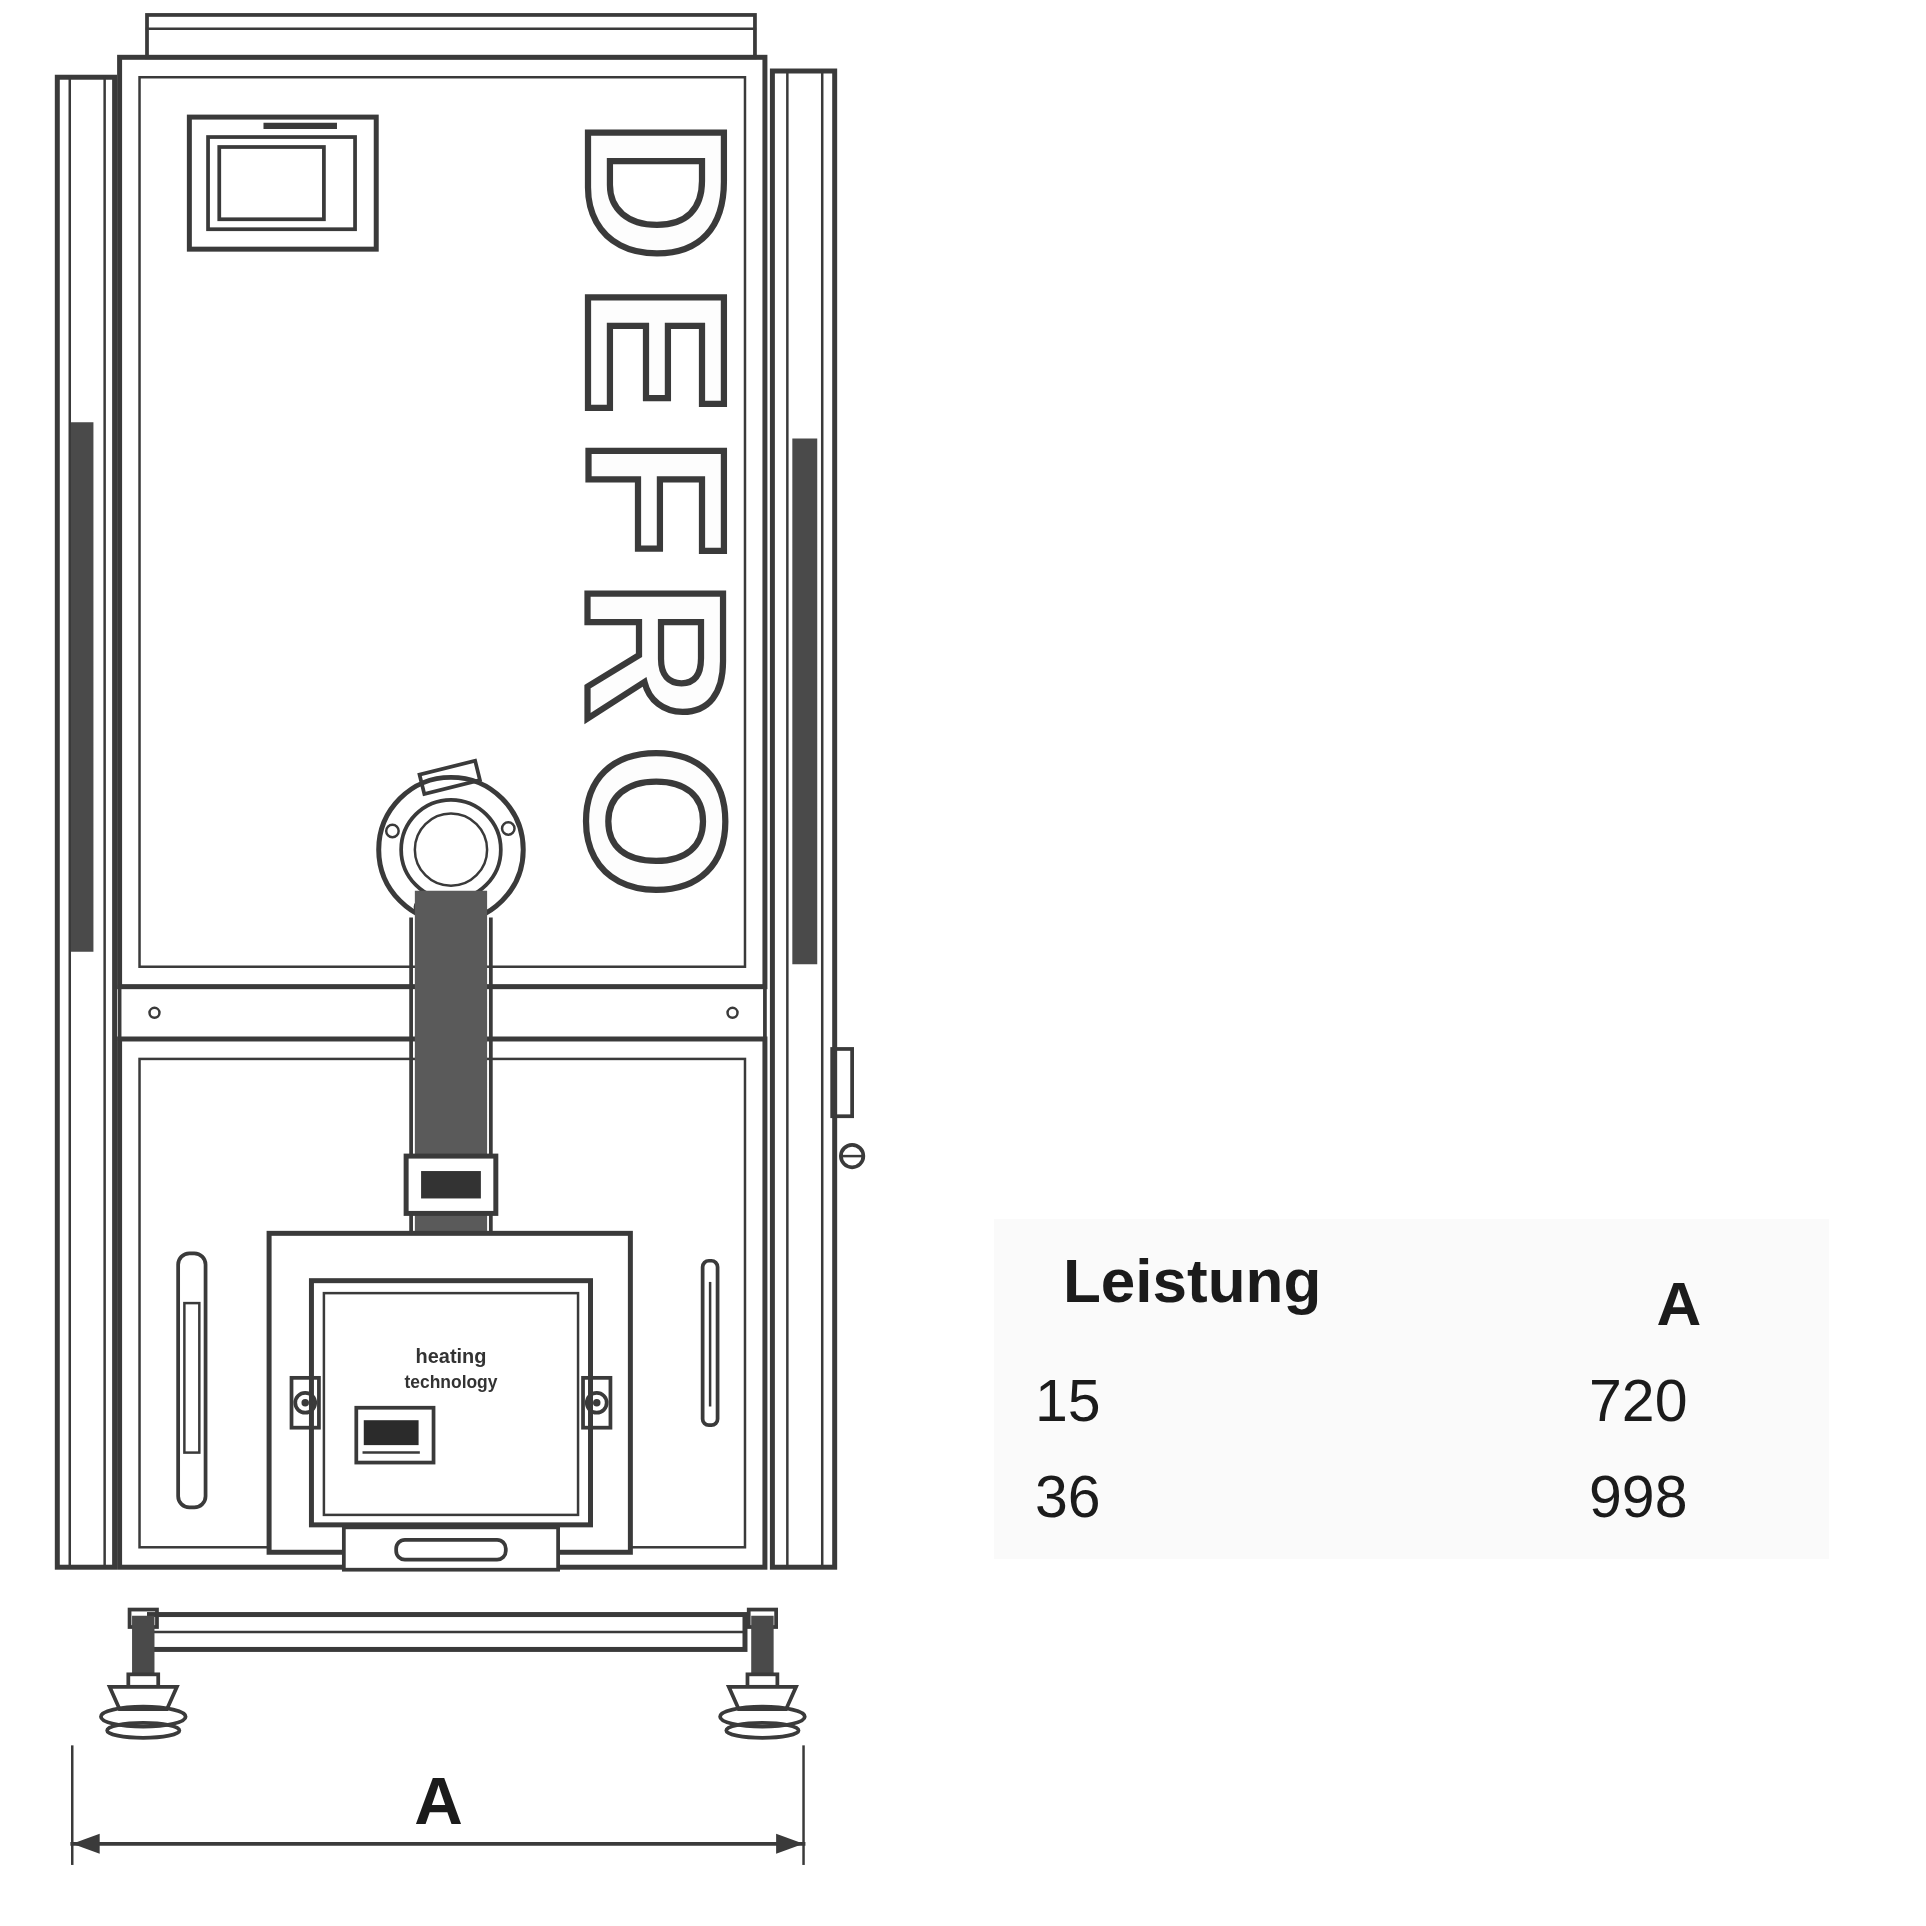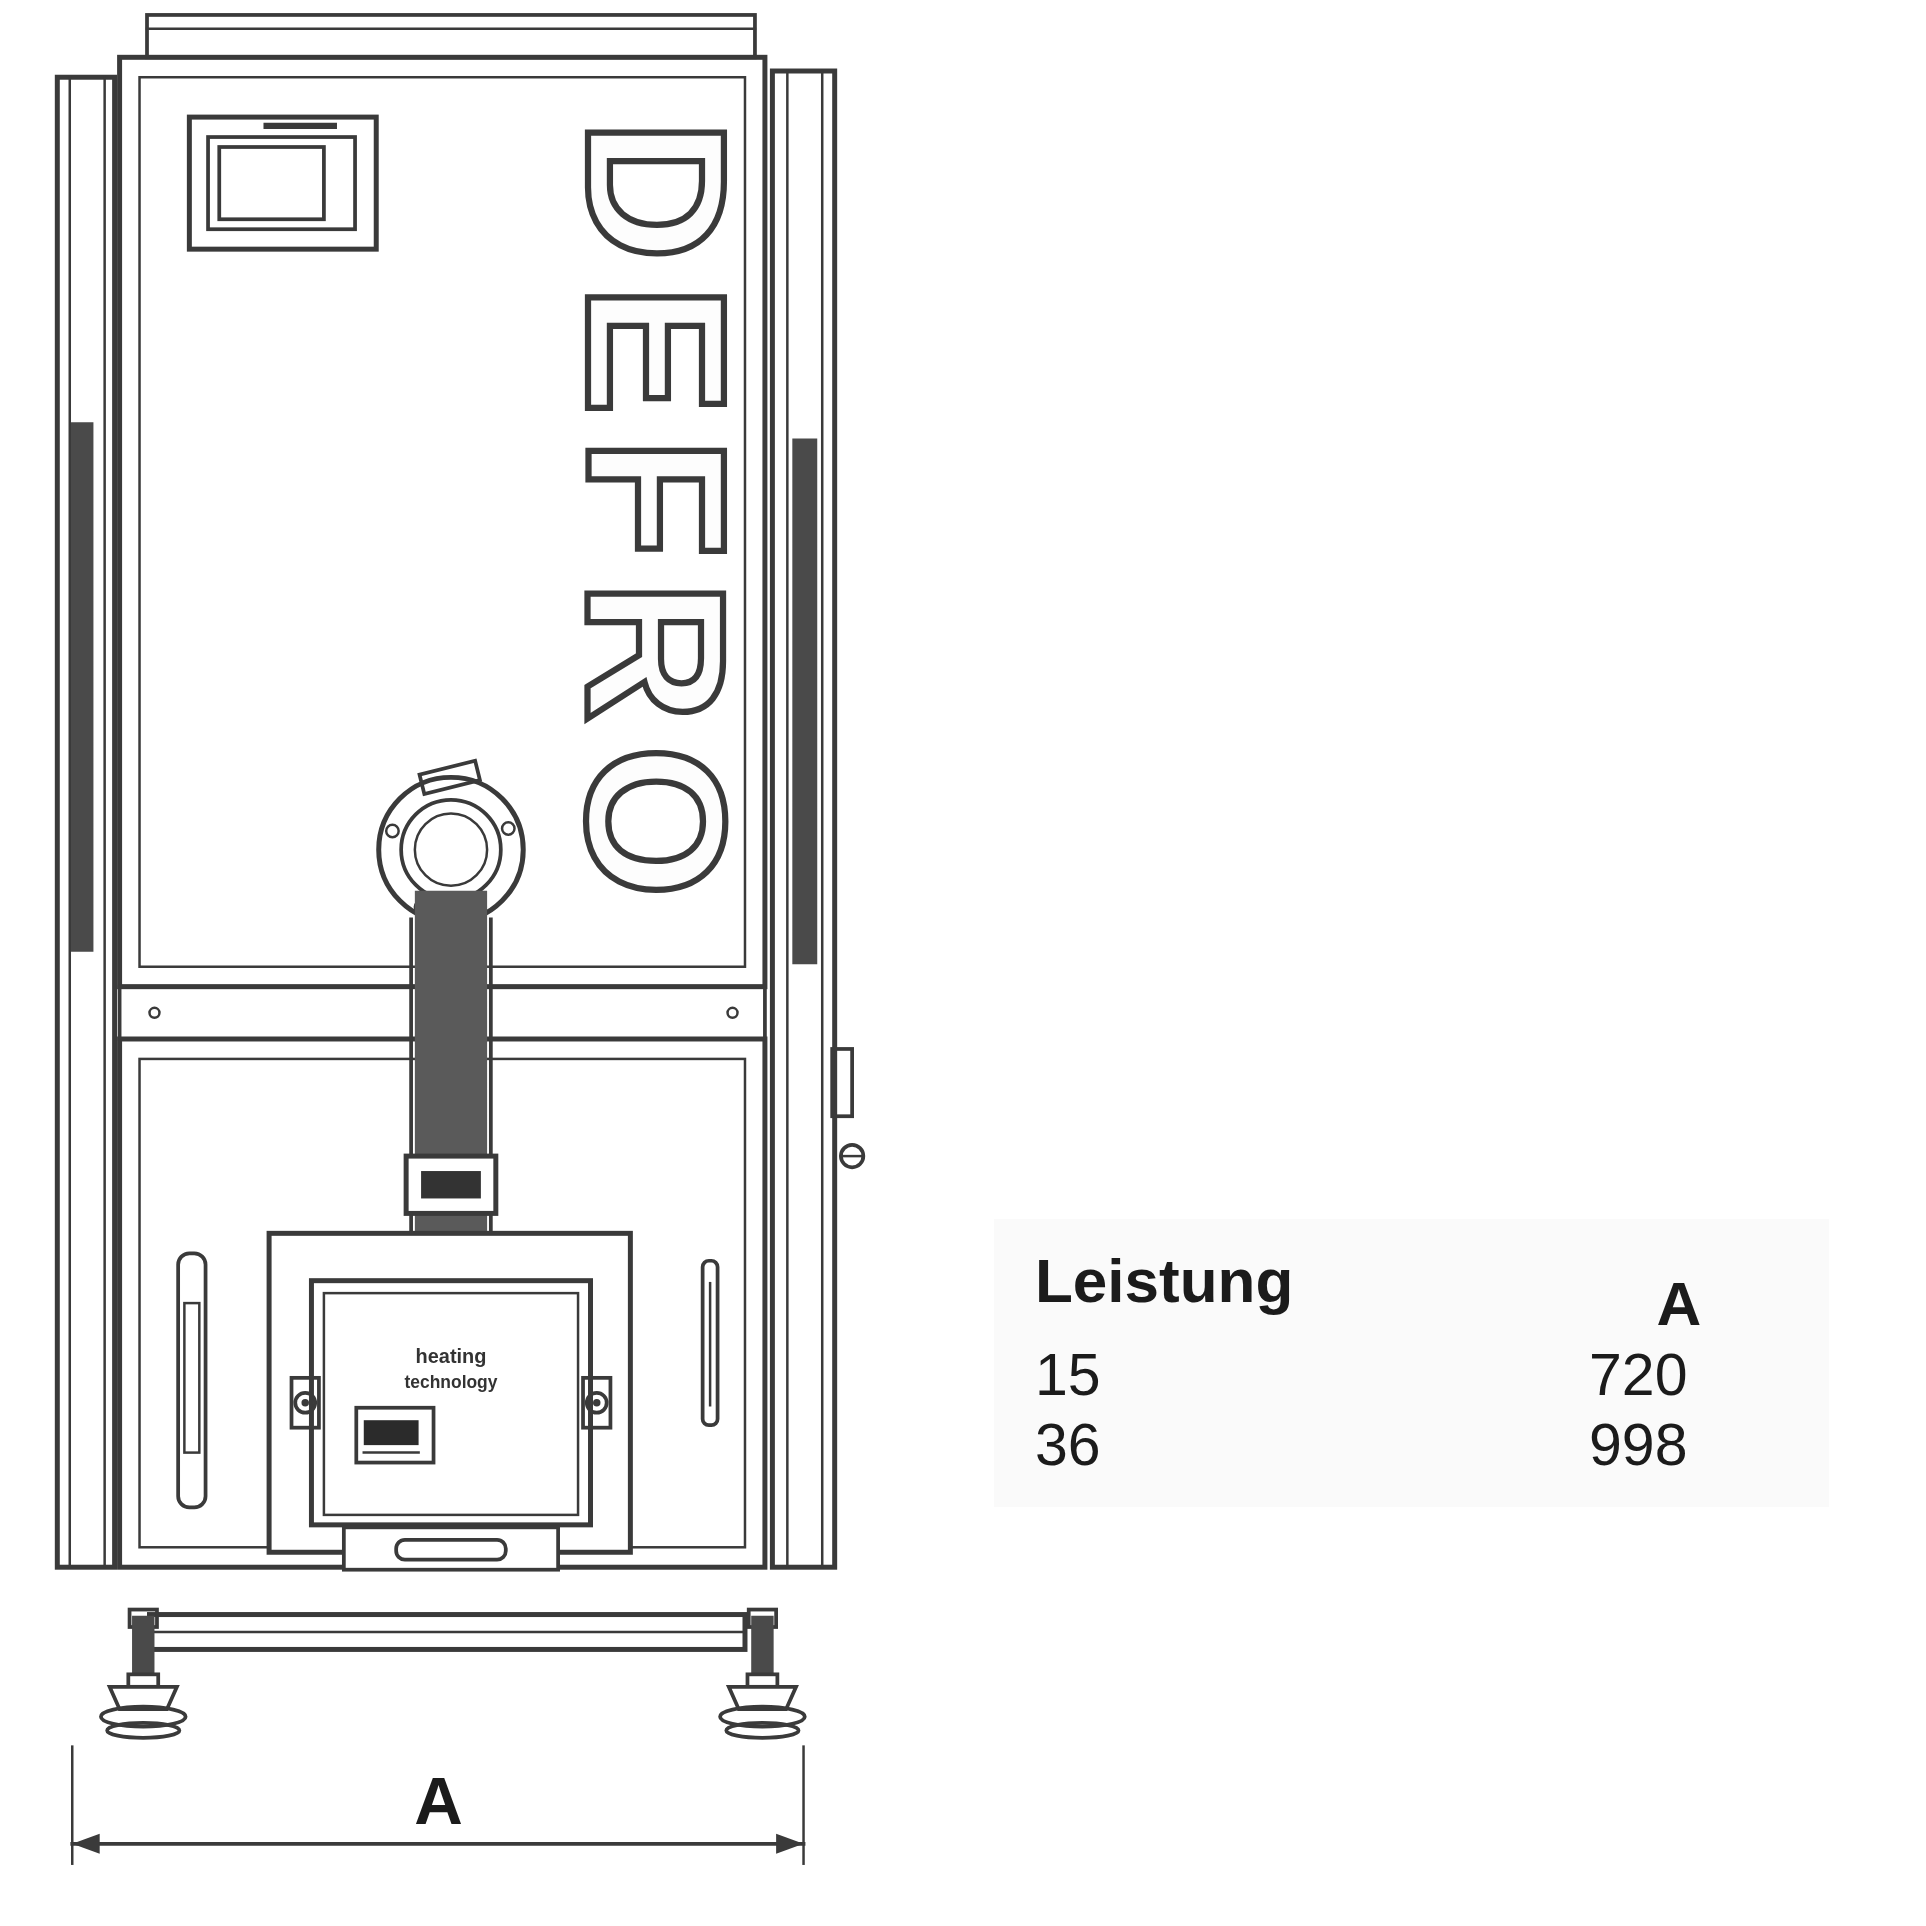--- a/index.html
+++ b/index.html
@@ -2,25 +2,25 @@
 <html style="font-size:10.3px"><head>
 <meta charset="utf-8">
 <style>
   html,body{margin:0;padding:0;background:#ffffff;}
   #page{position:relative;width:1926px;height:1926px;background:#ffffff;overflow:hidden;
         font-family:"Liberation Sans","DejaVu Sans",sans-serif;color:#1b1b1b;}
   #drawing{position:absolute;left:0;top:0;}
   
   .spec-table{position:absolute;left:994px;top:1219px;width:835px;background:#fafafa;
               padding:24.4px 41px 28px 41px;box-sizing:border-box;}
-  .spec-head{display:flex;justify-content:space-between;align-items:flex-start;}
+  .spec-head{display:flex;justify-content:space-between;align-items:flex-start;margin-left:28px;}
   .spec-head .h-left{font-weight:bold;font-size:62px;line-height:1.22;}
   .spec-head .h-right{font-weight:bold;font-size:62px;width:218px;text-align:center;
                       padding-top:24.4px;}
-  .spec-row{display:flex;justify-content:space-between;margin-top:2px;}
+  .spec-row{display:flex;justify-content:space-between;margin-top:28px;}
   .spec-row .c-kw{font-size:59px;}
   .spec-row .c-a{font-size:59px;width:218px;text-align:left;padding-left:19px;box-sizing:border-box;}
 </style>
 </head>
 <body>
 
 <div id="page">
 
   <svg id="drawing" width="1926" height="1926" viewBox="0 0 1546 1546" font-family="Liberation Sans, DejaVu Sans, sans-serif">
 

